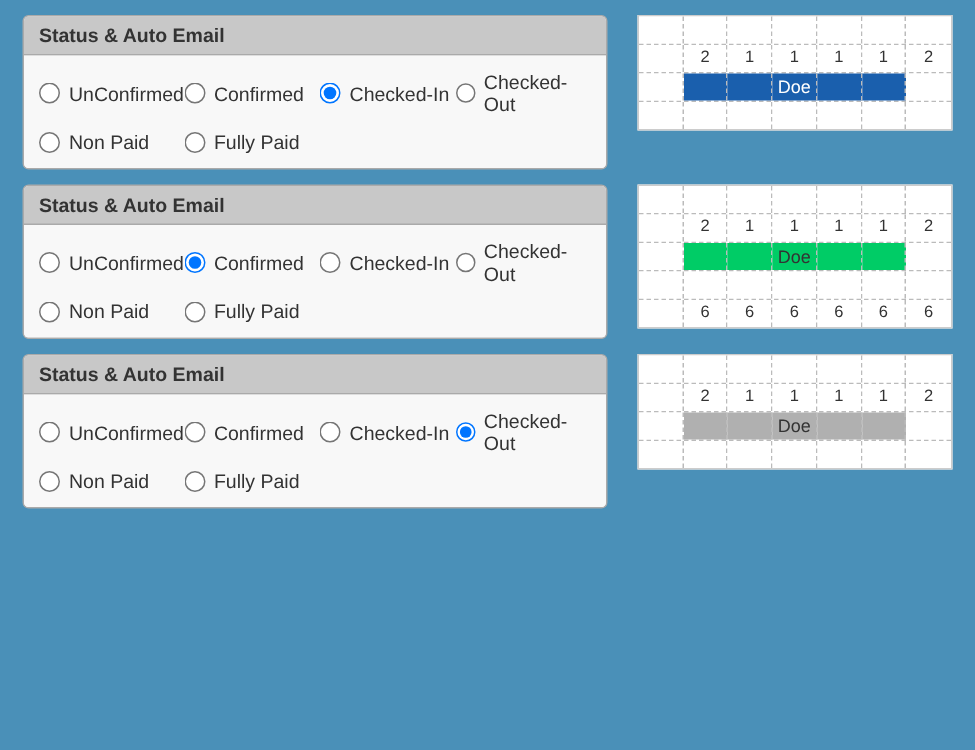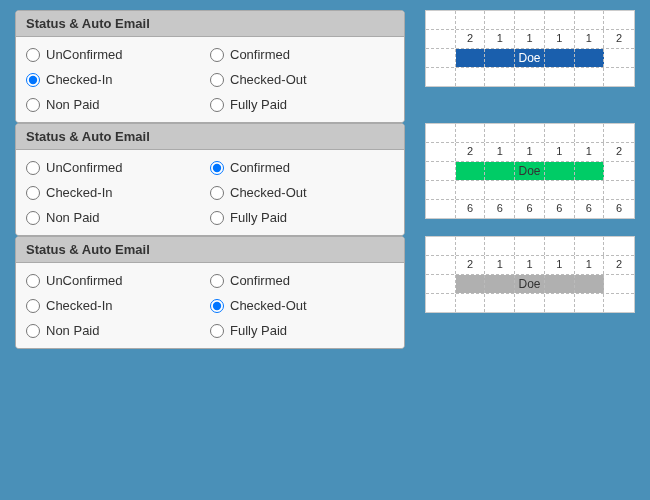--- a/index.html
+++ b/index.html
@@ -10,20 +10,21 @@
       background: #4a90b8;
       font-family: Arial, sans-serif;
       font-size: 13px;
       overflow: hidden;
     }
 
     .main-container {
       display: flex;
       flex-direction: column;
       padding: 10px 15px;
+      gap: 10px;
       justify-content: flex-end;
     }
 
     .row {
       display: flex;
       align-items: flex-start;
       gap: 20px;
     }
 
     
@@ -39,21 +40,21 @@
       background: #c8c8c8;
       border-bottom: 1px solid #aaa;
       padding: 5px 10px;
       font-weight: bold;
       font-size: 13px;
       color: #333;
     }
 
     .status-body {
       display: grid;
-      grid-template-columns: 1fr 1fr;
+      grid-template-columns: 1fr 1fr 1fr 1fr;
       padding: 8px 10px;
       gap: 6px 0;
       background: #f8f8f8;
     }
 
     .radio-item {
       display: flex;
       align-items: center;
       gap: 6px;
       padding: 2px 0;

